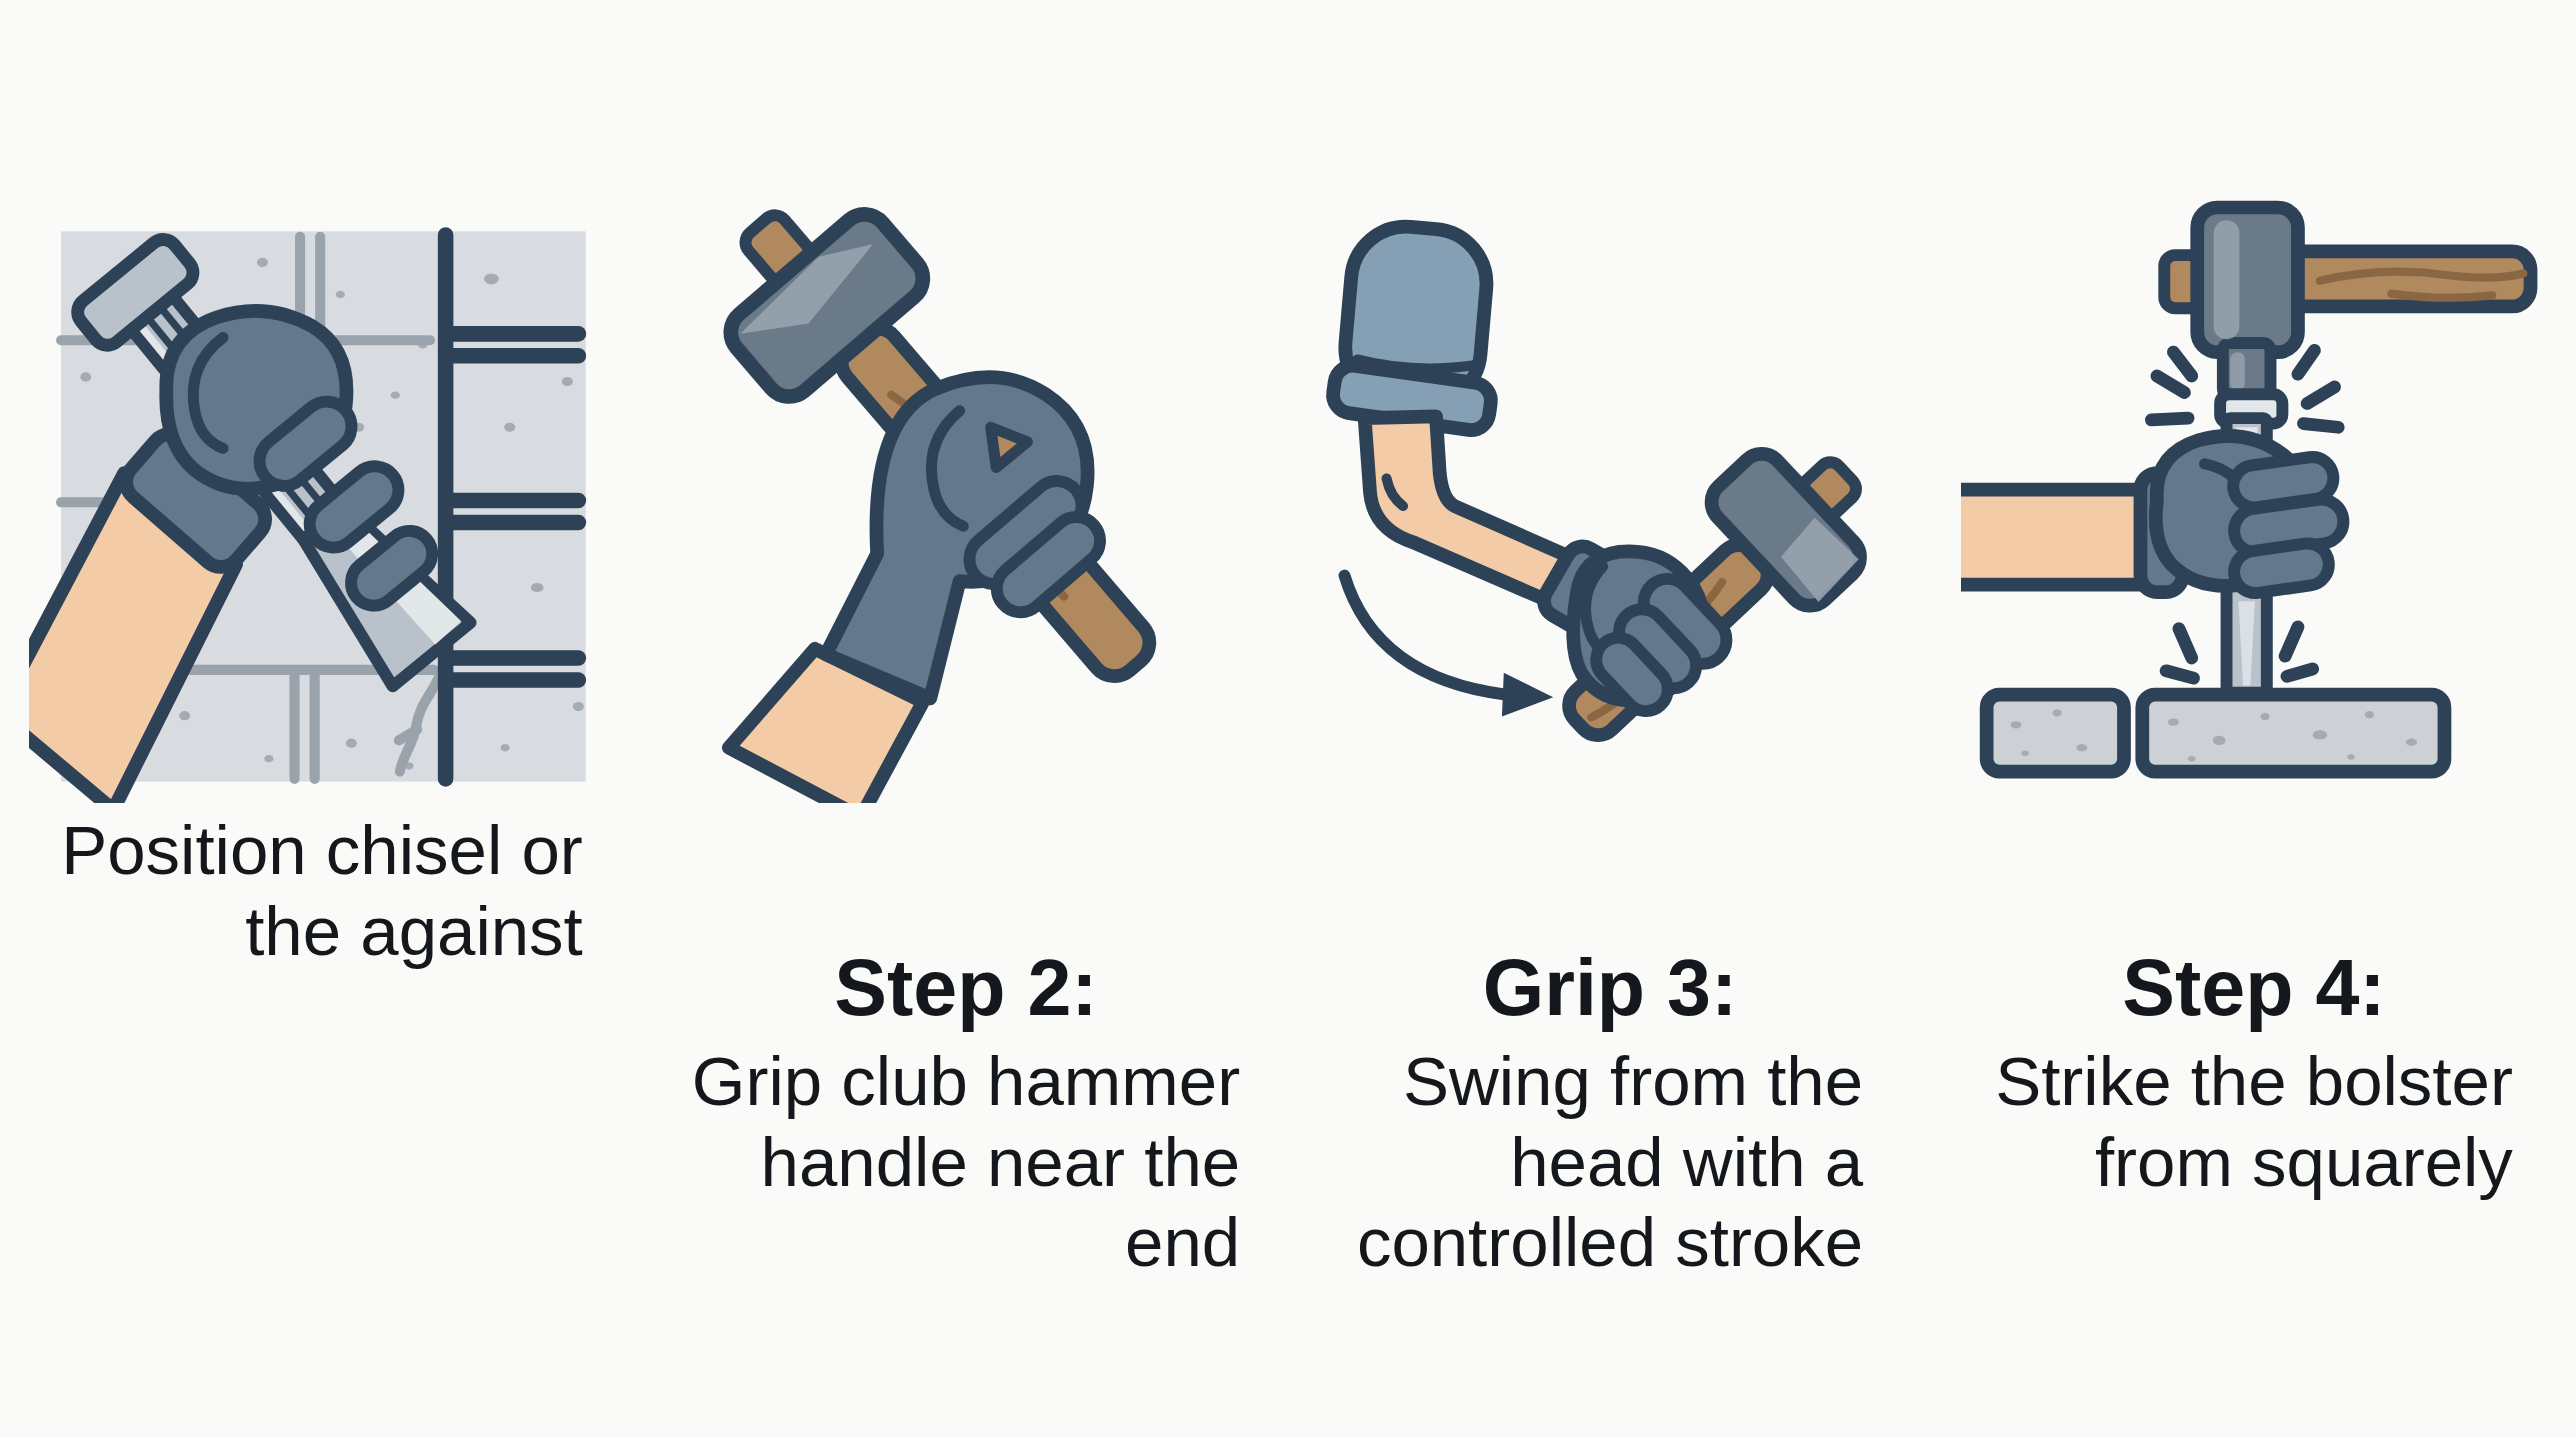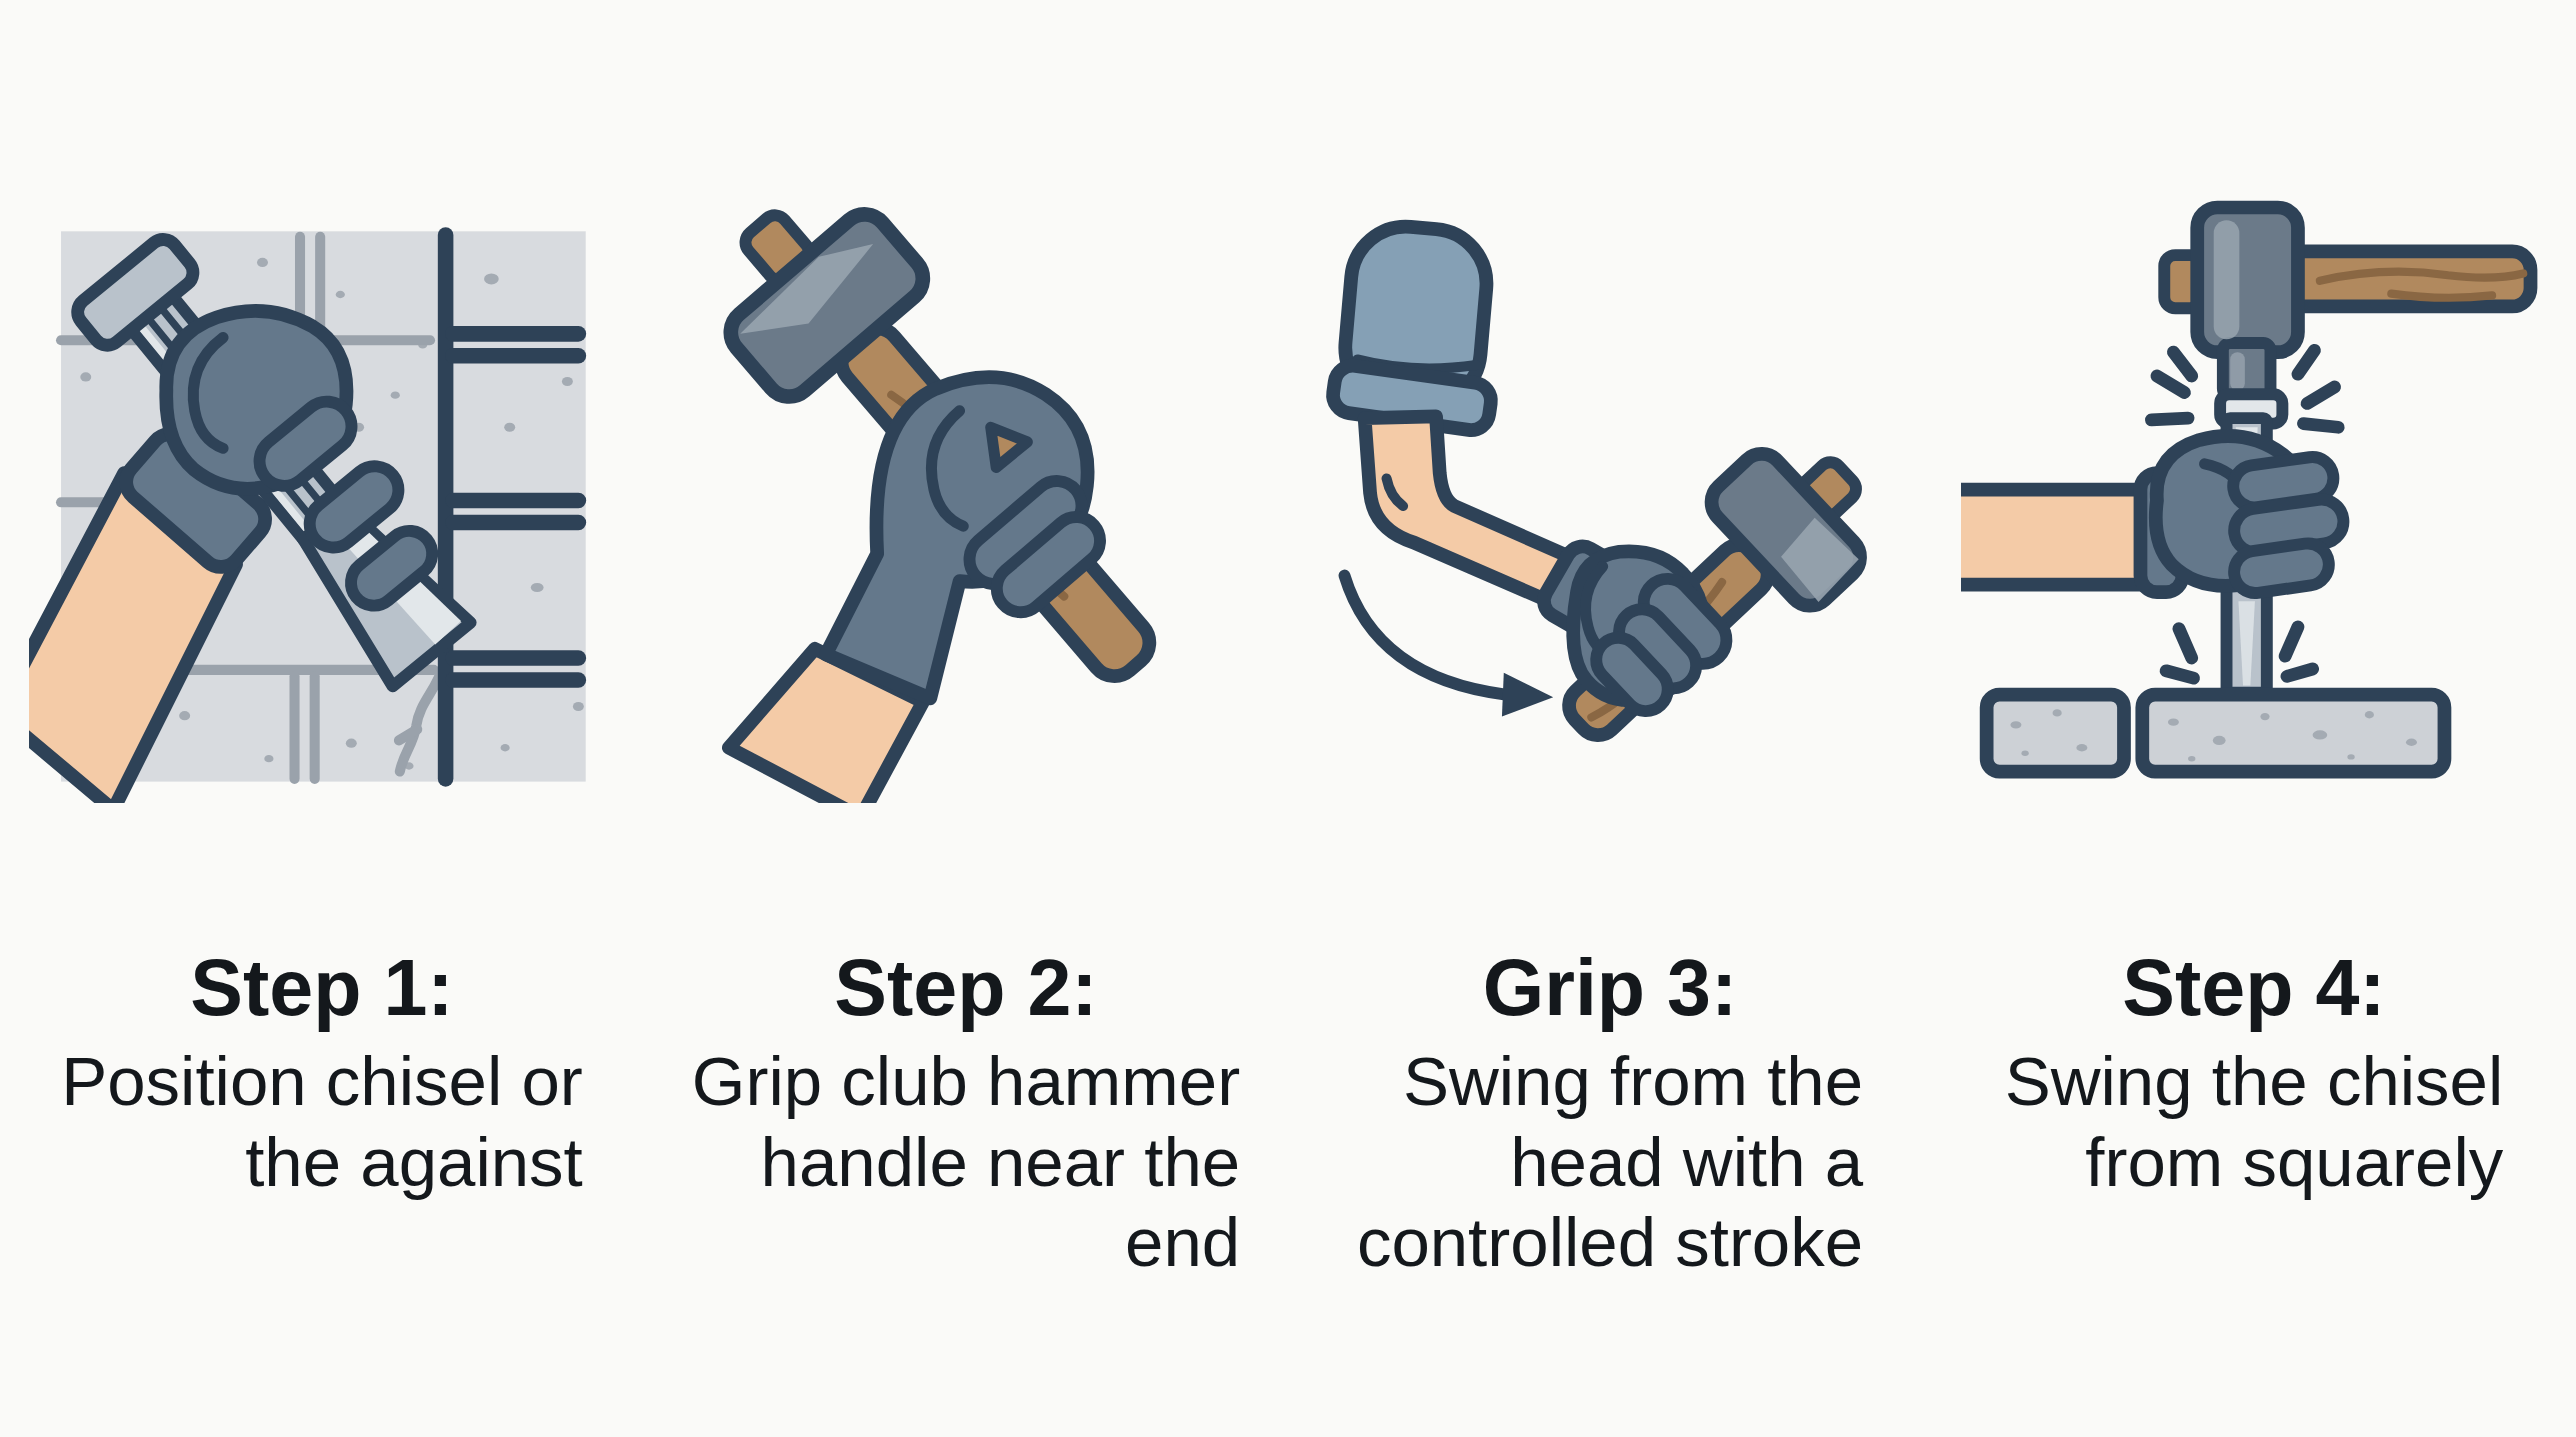--- a/index.html
+++ b/index.html
@@ -105,21 +105,20 @@
             <rect class="f-glove st" stroke-width="13" x="-57" y="-27" width="114" height="54" rx="27"></rect>
           </g>
         <g transform="translate(355,337) rotate(-39.3)">
             <rect class="f-glove st" stroke-width="13" x="-55" y="-26" width="110" height="52" rx="26"></rect>
           </g>
         <g transform="translate(396,404) rotate(-39.3)">
             <rect class="f-glove st" stroke-width="13" x="-50" y="-25" width="100" height="50" rx="25"></rect>
           </g>
       </g>
     </svg>
-    <div class="step-heading">Step 1:</div>
     <div class="step-desc">
       <div>Position chisel or</div>
       <div>the against</div>
     </div>
   </div>
 
   <div class="step-panel">
     <svg class="illu" viewBox="0 0 640 660">
       <g transform="translate(55,0)">
         <g transform="translate(113,117) rotate(-40.6)">
@@ -258,19 +257,19 @@
             <ellipse cx="392" cy="586" rx="8" ry="5"></ellipse>
           <ellipse cx="446" cy="564" rx="5" ry="4"></ellipse>
             <ellipse cx="492" cy="594" rx="6" ry="4"></ellipse>
           <ellipse cx="426" cy="610" rx="4" ry="3"></ellipse>
             <ellipse cx="252" cy="612" rx="4" ry="3"></ellipse>
         </g>
       </g>
     </svg>
     <div class="step-heading">Step 4:</div>
     <div class="step-desc">
-      <div>Swing the chisel</div>
+      <div>Strike the bolster</div>
       <div>from squarely</div>
     </div>
   </div>
 
 </div>
 
 
 </body></html>

